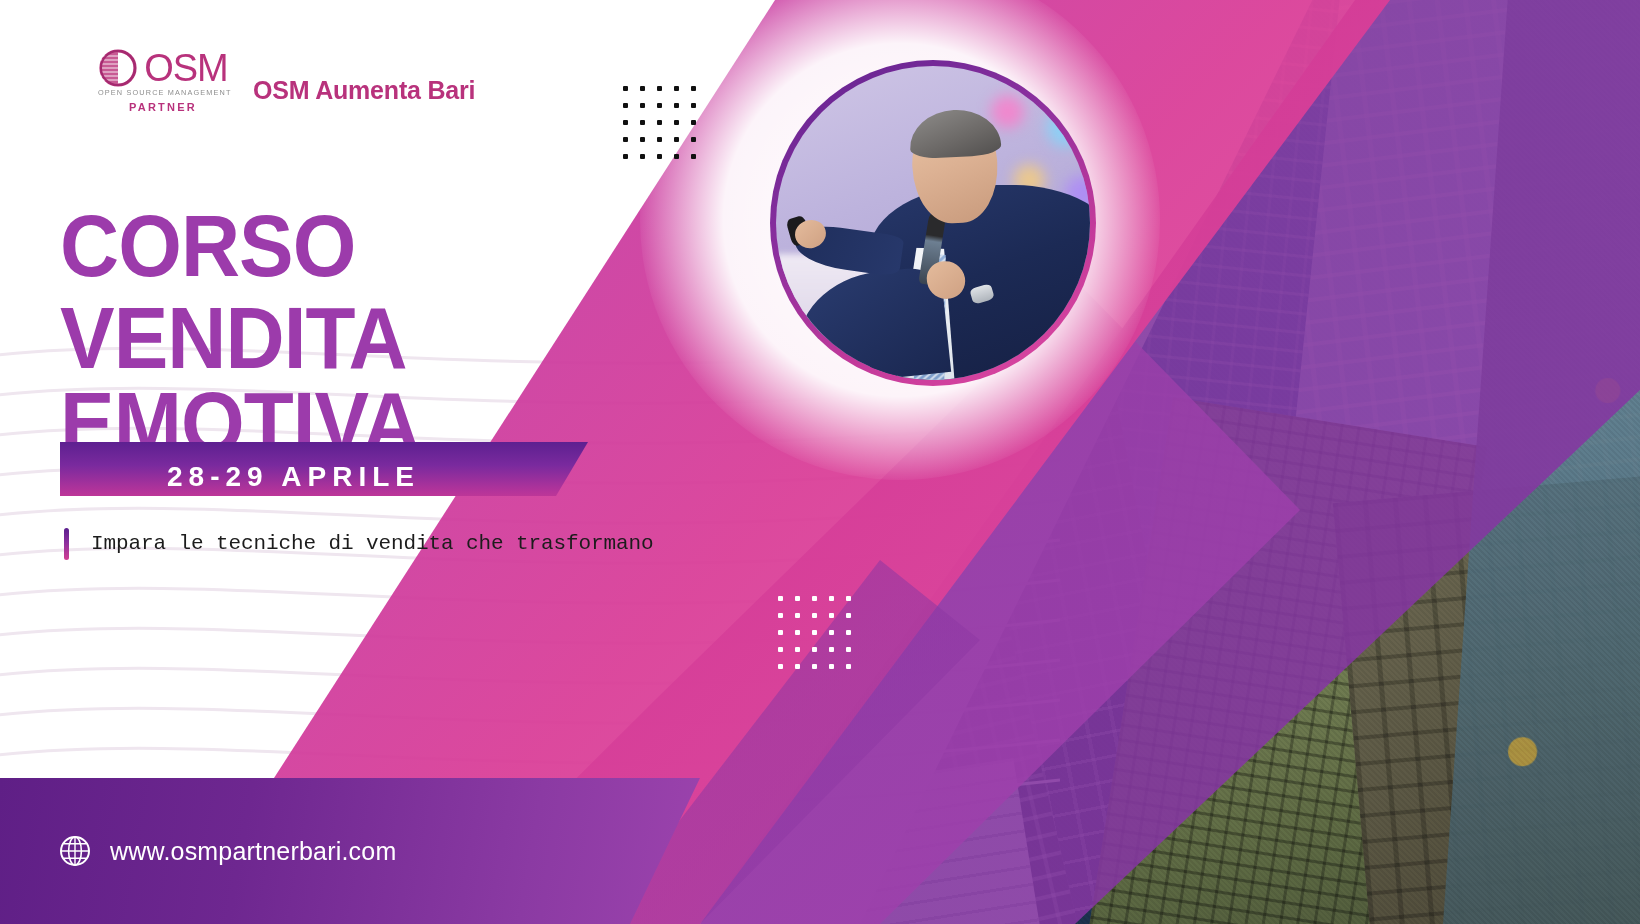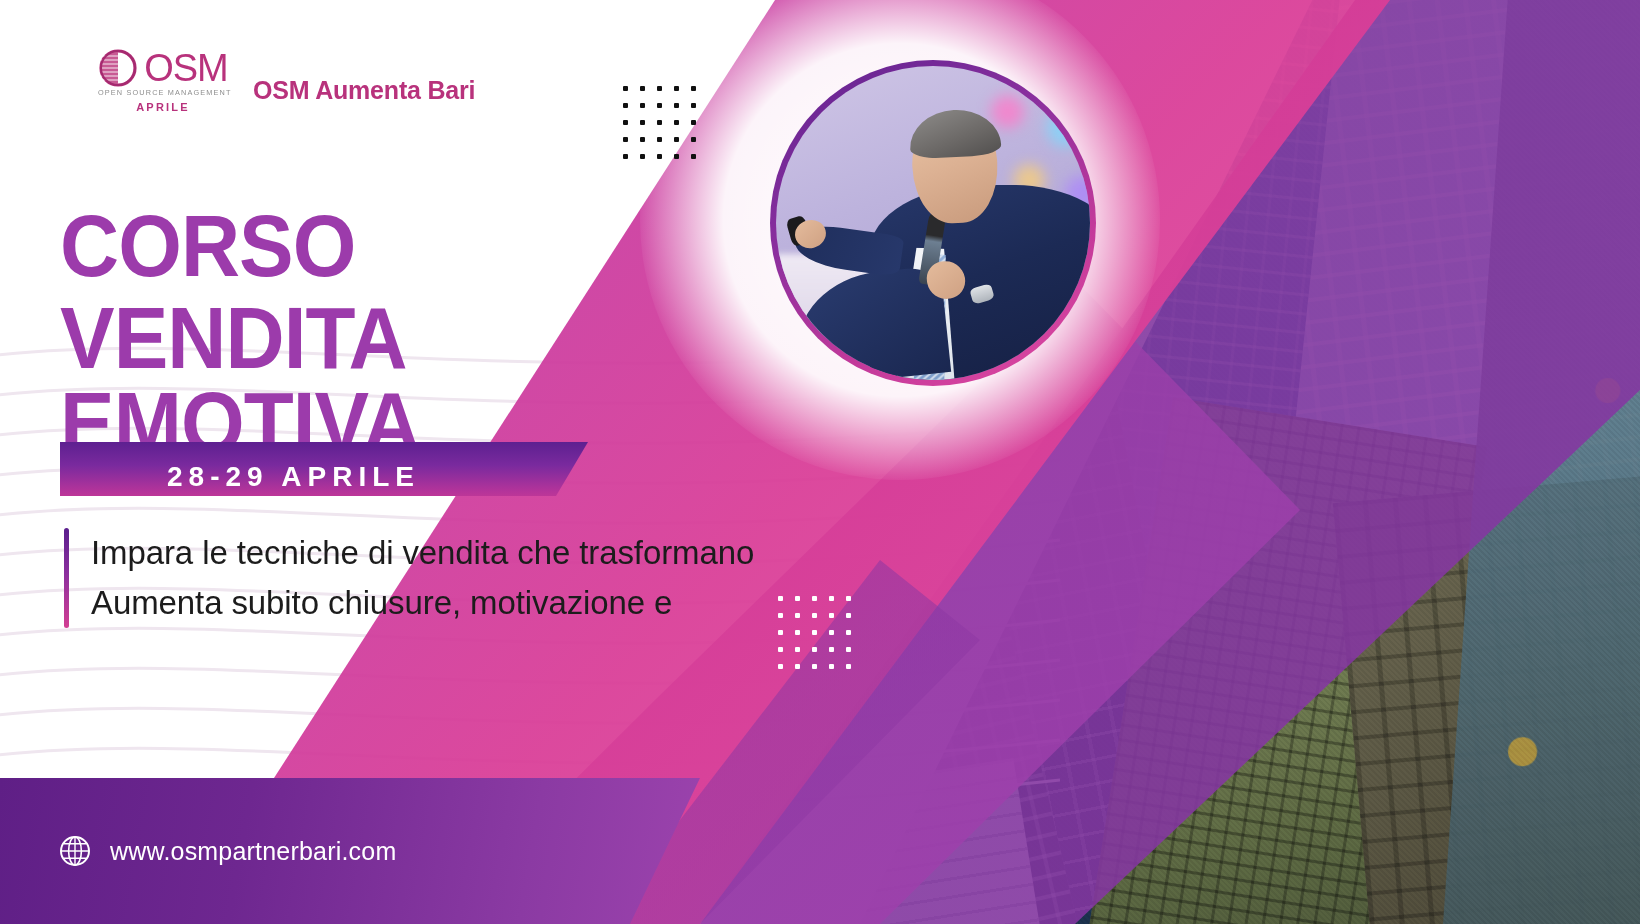--- a/index.html
+++ b/index.html
@@ -221,23 +221,24 @@
     padding-left:107px;font-family:"Liberation Sans",sans-serif;
   }
 
   
   .copy{position:absolute;left:64px;top:528px;display:flex;gap:22px;width:700px;}
   .copy-bar{
     width:5px;flex:0 0 5px;border-radius:3px;
     background:linear-gradient(to bottom,#5a1f8d 0%,#8b2f9e 45%,#d33f93 100%);
   }
   .copy-text{
-    color:#1c1c1c;font-size:33px;line-height:1.52;
-    font-family:Liberation Sans, sans-serif;
+    color:#1c1c1c;font-size:21px;line-height:1.52;
+    font-family:Liberation Mono, monospace;
     letter-spacing:-.1px;
+    text-align:right;
   }
   .copy-text p{margin:0;}
 
   
   .avatar{
     position:absolute;left:770px;top:60px;width:326px;height:326px;
     border-radius:50%;
     padding:6px;
     background:linear-gradient(150deg,#5e2390 0%,#8b2f9e 38%,#c2399a 68%,#e24aa2 100%);
     box-sizing:border-box;
@@ -402,21 +403,21 @@
                 <path d="M3 28 H37"></path>
               <path d="M3 32 H37"></path>
             </g>
           </g>
           <circle cx="20" cy="20" r="17" fill="none" stroke="#a42a6f" stroke-width="2"></circle>
         </svg>
       </span>
       <span class="logo-osm">OSM</span>
     </div>
     <div class="logo-sub">OPEN SOURCE MANAGEMENT</div>
-    <div class="logo-partner">APRILE</div>
+    <div class="logo-partner">PARTNER</div>
   </div>
 
   <div class="brand">OSM Aumenta Bari</div>
 
   <div class="dots dark" id="dots-top">
     <span></span>
       <span></span>
       <span></span>
       <span></span>
       <span></span>
@@ -475,21 +476,20 @@
   </div>
 
   <div class="ribbon">
     <span class="ribbon-text">28-29 APRILE</span>
   </div>
 
   <div class="copy">
     <div class="copy-bar"></div>
     <div class="copy-text">
       <p>Impara le tecniche di vendita che trasformano</p>
-      <p>Aumenta subito chiusure, motivazione e</p>
     </div>
   </div>
 
   <div class="avatar">
     <div class="avatar-img">
       <div class="av-glints"></div>
       <div class="av-table"></div>
       <div class="av-body"></div>
       <div class="av-shirt"></div>
       <div class="av-tie"></div>

